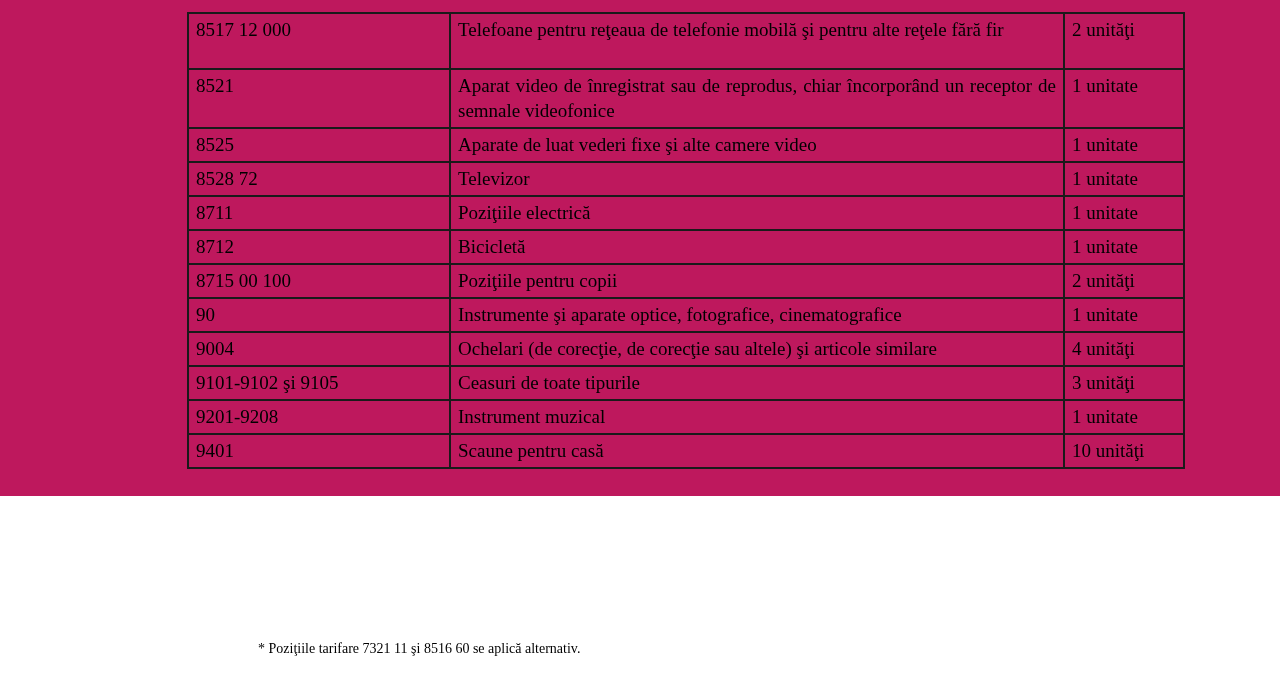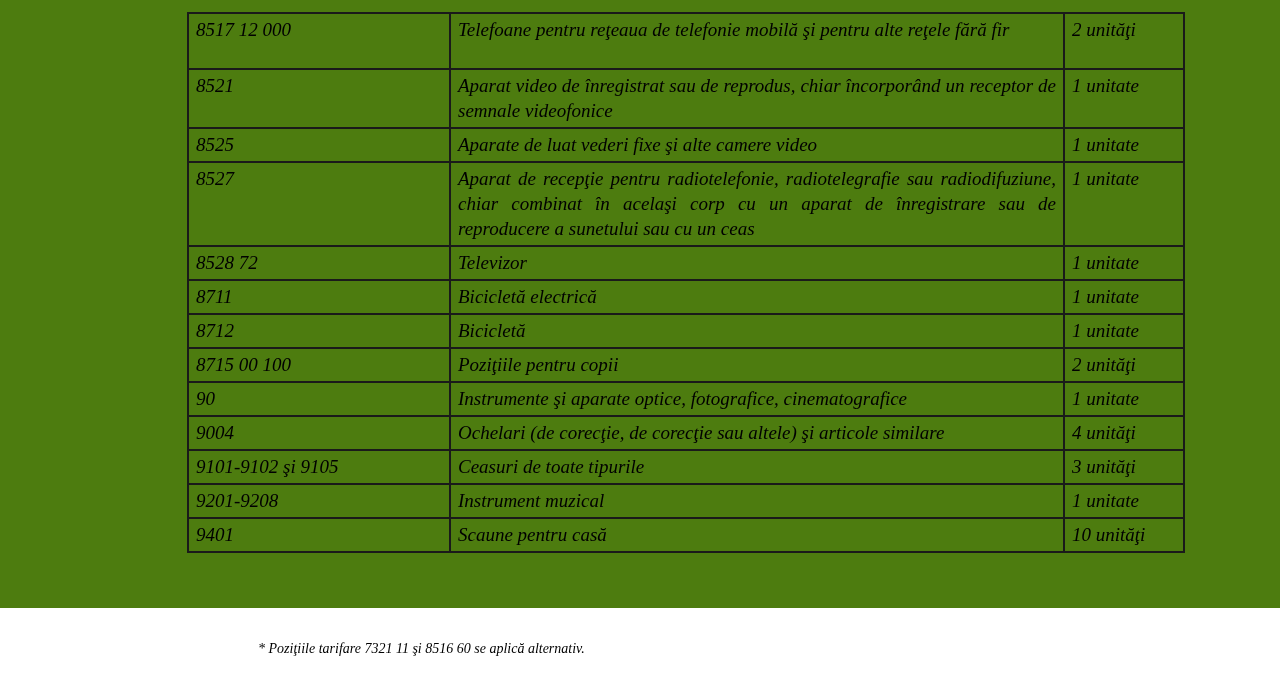--- a/index.html
+++ b/index.html
@@ -7,23 +7,22 @@
     width: 1280px;
     height: 692px;
     background: #ffffff;
     font-family: "Liberation Serif", serif;
     color: #000000;
     overflow: hidden;
   }
   .page {
     position: relative;
     width: 1280px;
-    height: 608px;
-    background: #4d7c0f;
-    font-style: italic;
+    height: 496px;
+    background: #be185d;
   }
   table.doc-table {
     position: absolute;
     left: 187px;
     top: 12px;
     width: 996px;
     border-collapse: collapse;
     table-layout: fixed;
     border: 2px solid #1a1a1a;
   }
@@ -64,32 +63,27 @@
     <td class="col-code">8521</td>
     <td class="col-desc">Aparat video de înregistrat sau de reprodus, chiar încorporând un receptor de semnale videofonice</td>
     <td class="col-units">1 unitate</td>
   </tr>
         <tr>
     <td class="col-code">8525</td>
     <td class="col-desc">Aparate de luat vederi fixe şi alte camere video</td>
     <td class="col-units">1 unitate</td>
   </tr>
         <tr>
-    <td class="col-code">8527</td>
-    <td class="col-desc">Aparat de recepţie pentru radiotelefonie, radiotelegrafie sau radiodifuziune, chiar combinat în acelaşi corp cu un aparat de înregistrare sau de reproducere a sunetului sau cu un ceas</td>
-    <td class="col-units">1 unitate</td>
-  </tr>
-        <tr>
     <td class="col-code">8528 72</td>
     <td class="col-desc">Televizor</td>
     <td class="col-units">1 unitate</td>
   </tr>
         <tr>
     <td class="col-code">8711</td>
-    <td class="col-desc">Bicicletă electrică</td>
+    <td class="col-desc">Poziţiile electrică</td>
     <td class="col-units">1 unitate</td>
   </tr>
         <tr>
     <td class="col-code">8712</td>
     <td class="col-desc">Bicicletă</td>
     <td class="col-units">1 unitate</td>
   </tr>
         <tr>
     <td class="col-code">8715 00 100</td>
     <td class="col-desc">Poziţiile pentru copii</td>

